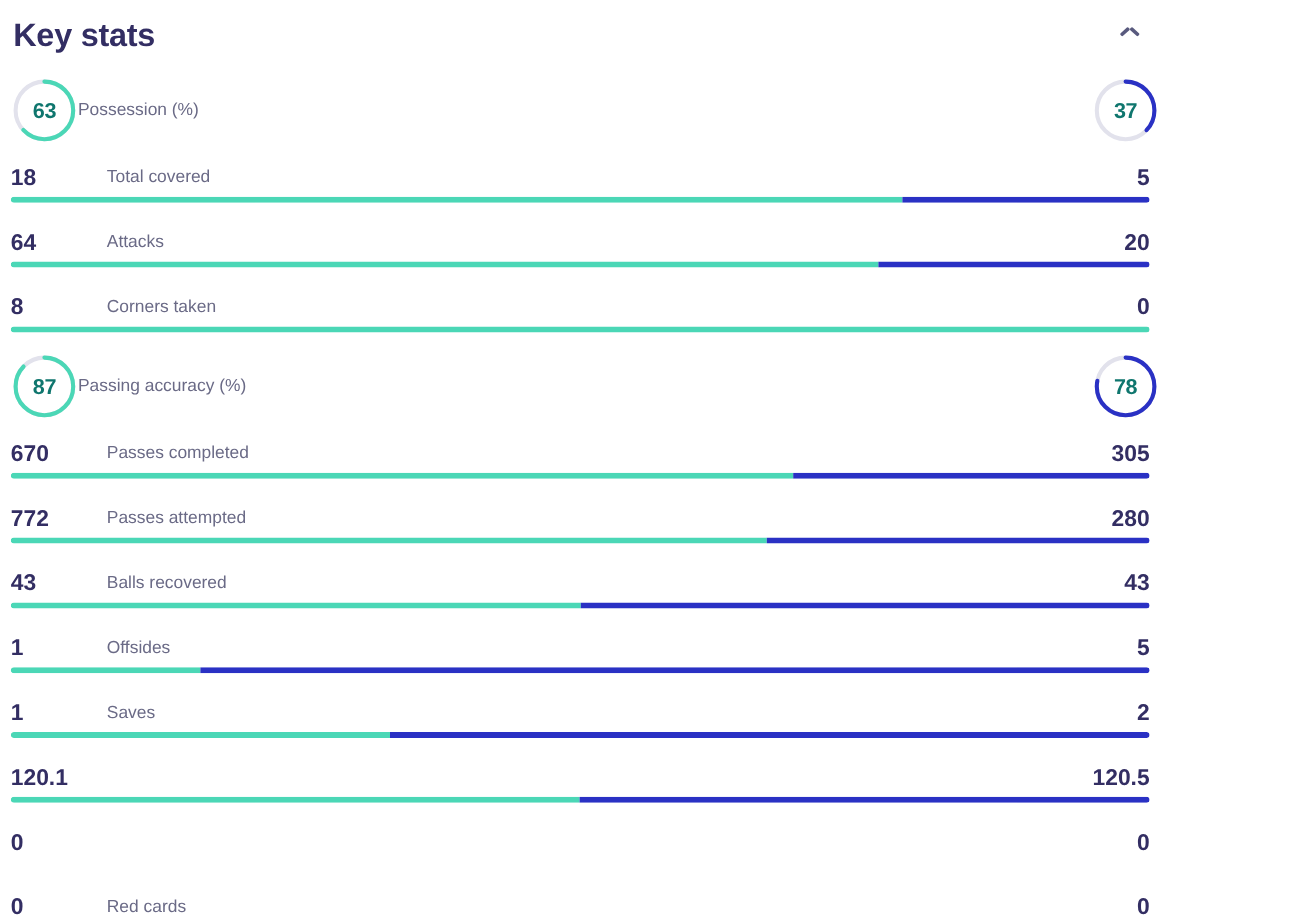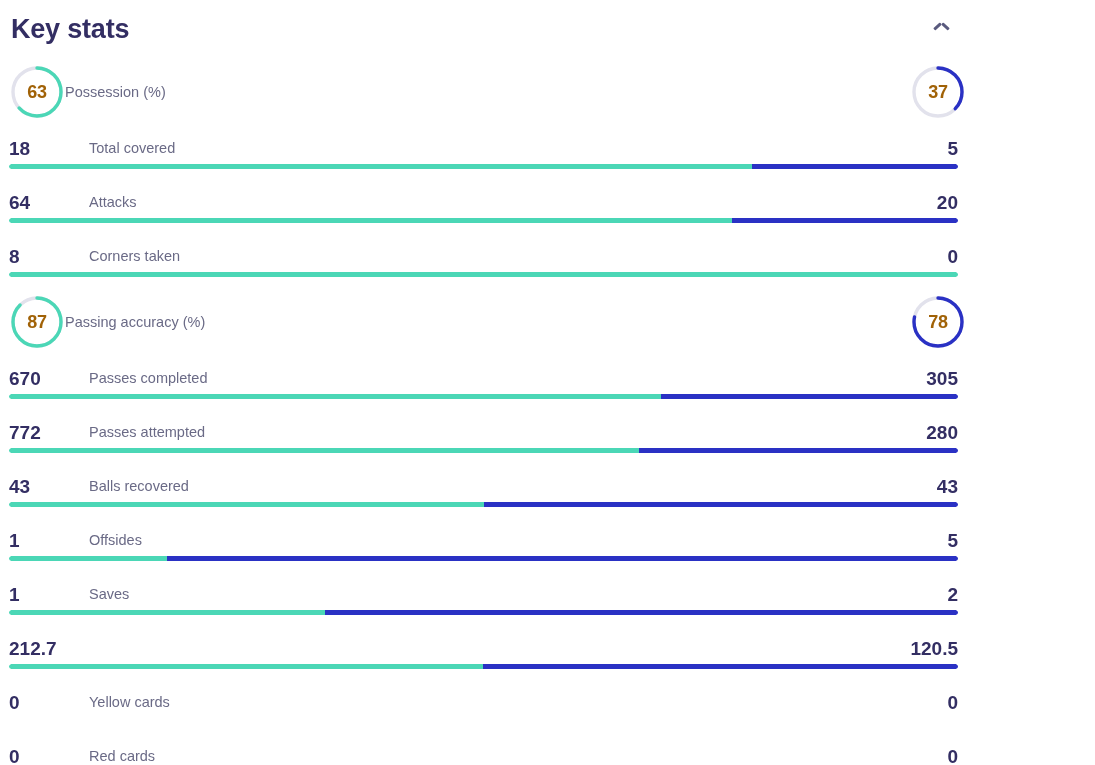--- a/index.html
+++ b/index.html
@@ -118,21 +118,21 @@
     transform: rotate(-90deg);
   }
   .donut-num {
     position: absolute;
     inset: 0;
     display: flex;
     align-items: center;
     justify-content: center;
     font-size: 18px;
     font-weight: bold;
-    color: #a16207;
+    color: #0f766e;
     letter-spacing: -0.3px;
   }
   .donut.away { margin-right: -8px; }
 
   
   .bar-row { height: 54px; }
   .bar-row .stat-line {
     height: 38px;
     padding-top: 6px;
     box-sizing: border-box;
@@ -290,32 +290,31 @@
         <div class="stat-label">Saves</div>
         <div class="stat-value away">2</div>
       </div>
       <div class="bar-track">
         <div class="bar-seg home" style="width:33.3%"></div>
         <div class="bar-seg away" style="width:66.7%"></div>
       </div>
       </div>
       <div class="stat-row bar-row">
       <div class="stat-line">
-        <div class="stat-value home">212.7</div>
+        <div class="stat-value home">120.1</div>
         <div class="stat-value away">120.5</div>
       </div>
       <div class="bar-track">
         <div class="bar-seg home" style="width:49.9%"></div>
         <div class="bar-seg away" style="width:50.1%"></div>
       </div>
       </div>
       <div class="stat-row bar-row no-bar">
       <div class="stat-line">
         <div class="stat-value home">0</div>
-        <div class="stat-label">Yellow cards</div>
         <div class="stat-value away">0</div>
       </div>
       </div>
       <div class="stat-row bar-row no-bar">
       <div class="stat-line">
         <div class="stat-value home">0</div>
         <div class="stat-label">Red cards</div>
         <div class="stat-value away">0</div>
       </div>
       </div>

